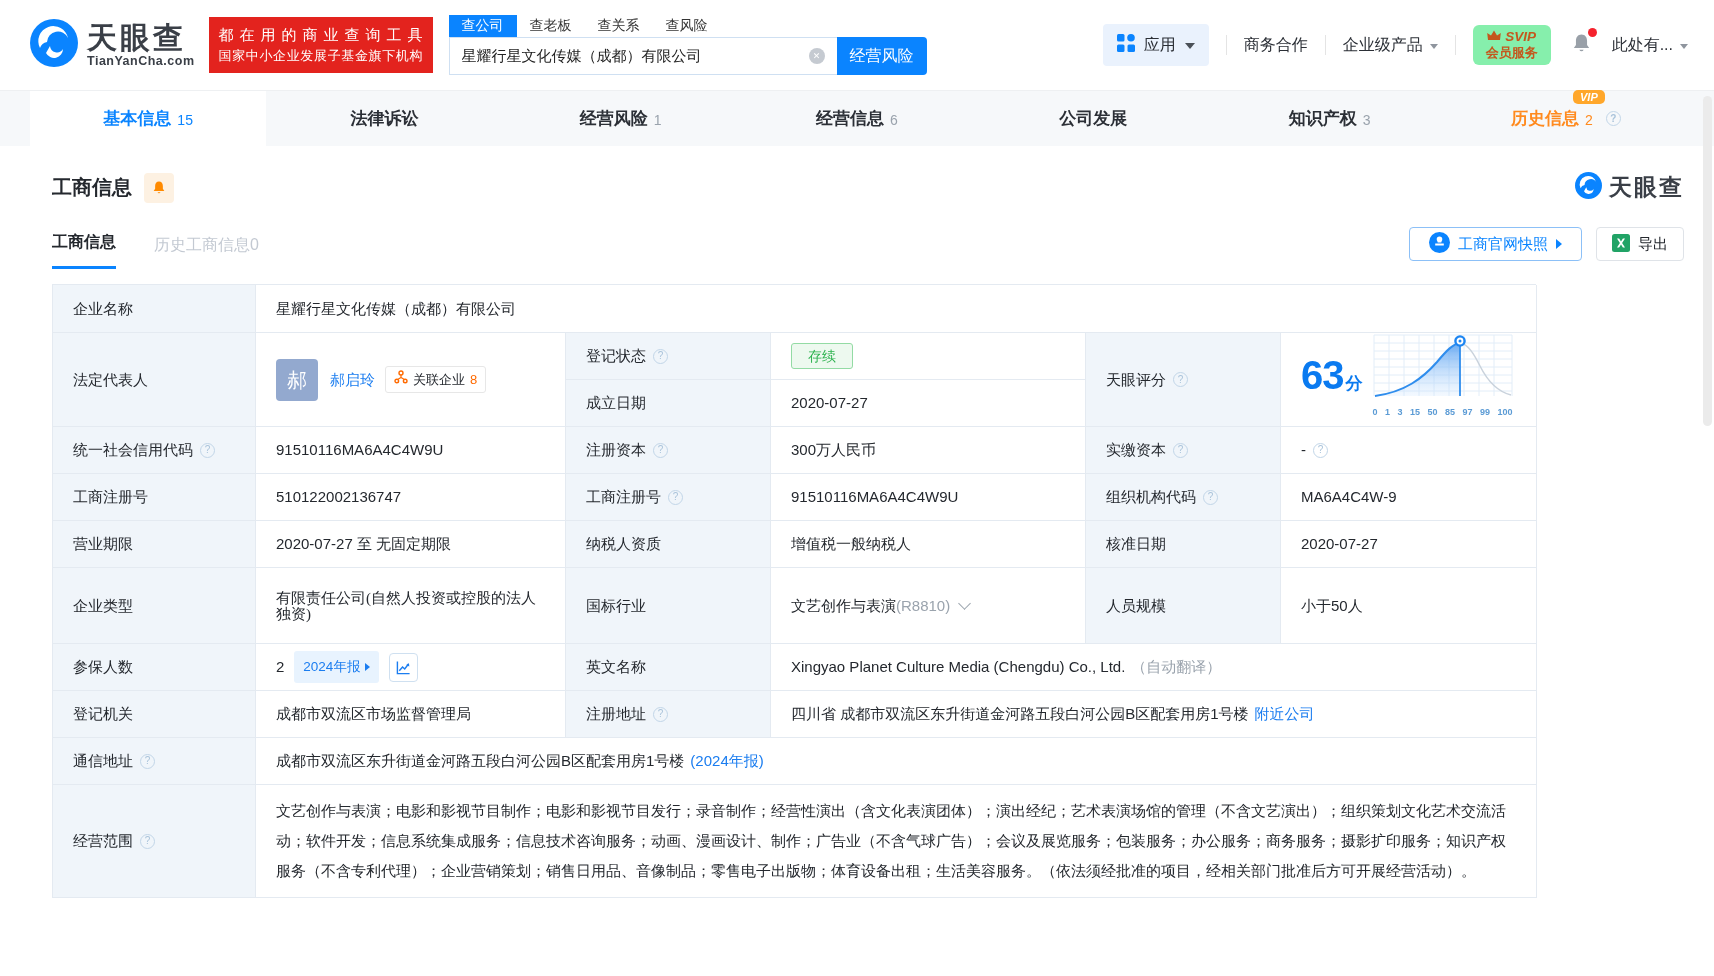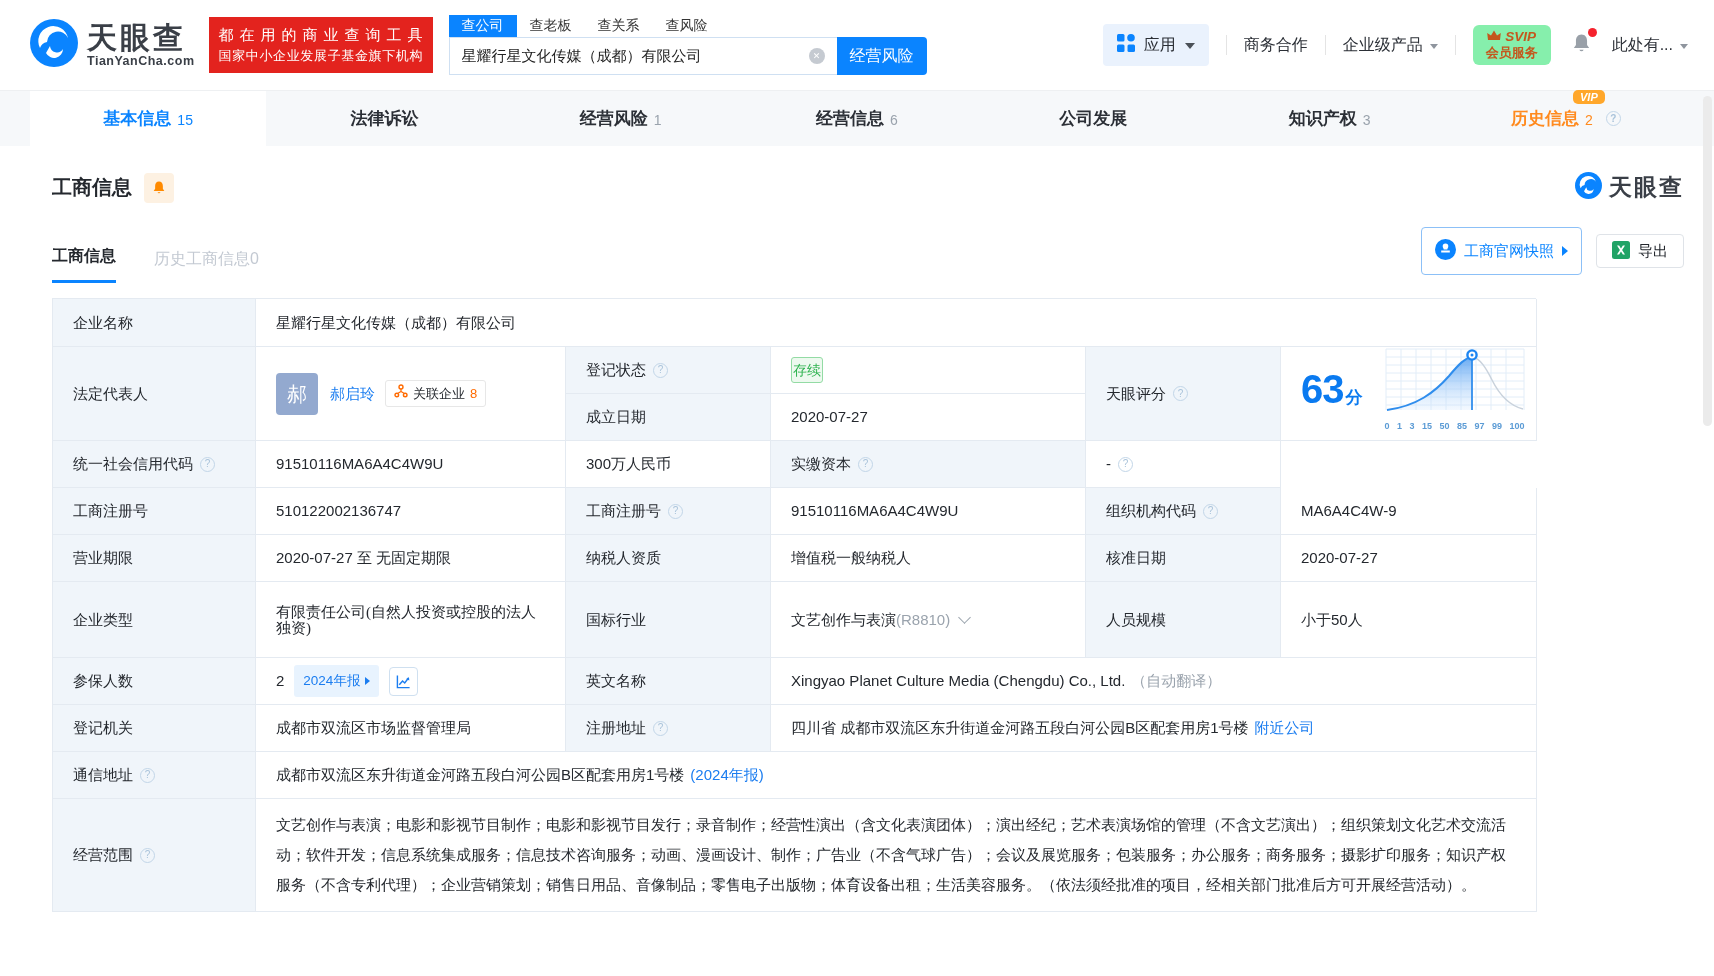--- a/index.html
+++ b/index.html
@@ -54,21 +54,21 @@
   .sec-title { font-size:20px; font-weight:700; color:#24282e; }
   .bell-chip { width:30px; height:30px; background:#fdf1e2; border-radius:4px; margin-left:12px; display:flex; align-items:center; justify-content:center; cursor:pointer; }
   .brandmark { margin-left:auto; display:flex; align-items:center; gap:7px; }
   .brandmark .bm-text { font-size:23px; font-weight:bold; color:#3a3f47; letter-spacing:2px; }
 
   .subtab-row { display:flex; align-items:flex-end; margin:24px 30px 0 52px; }
   .subtab { font-size:16px; padding-bottom:13px; cursor:pointer; }
   .subtab.active { font-weight:700; color:#24282e; border-bottom:3px solid #0a84ff; }
   .subtab.inactive { color:#c3c9d2; margin-left:38px; }
   .subtab-actions { margin-left:auto; display:flex; align-items:center; gap:14px; padding-bottom:8px; }
-  .snapshot-btn { display:flex; align-items:center; gap:8px; border:1px solid #8cc0f7; color:#0a84ff; border-radius:4px; height:48px; padding:0 13px; font-size:15px; background:#fff; cursor:pointer; font-family:inherit; }
+  .snapshot-btn { display:flex; align-items:center; gap:8px; border:1px solid #8cc0f7; color:#0a84ff; border-radius:4px; height:34px; padding:0 19px; font-size:15px; background:#fff; cursor:pointer; font-family:inherit; }
   .play { width:0; height:0; border-top:5px solid transparent; border-bottom:5px solid transparent; border-left:6px solid #0a84ff; }
   .export-btn { display:flex; align-items:center; gap:8px; border:1px solid #dfe3e8; border-radius:4px; height:34px; padding:0 15px; font-size:15px; color:#24282e; background:#fff; cursor:pointer; font-family:inherit; }
 
   
   .tbl { margin:15px 0 0 52px; width:1484px; border-top:1px solid #e4eaf1; }
   .trow { display:grid; border-left:1px solid #e4eaf1; }
   .cols6 { grid-template-columns:203px 310px 205px 315px 195px 256px; }
   .cols4 { grid-template-columns:203px 310px 205px 766px; }
   .cols2 { grid-template-columns:203px 1281px; }
   .legal { grid-template-rows:47px 47px; }
@@ -84,23 +84,23 @@
   .help::before { content:"?"; }
   .gray { color:#9aa3ad; }
   .link { color:#1b7df0; cursor:pointer; text-decoration:none; margin-left:6px; }
   .chev { width:9px; height:9px; border-right:1.6px solid #9aa3ad; border-bottom:1.6px solid #9aa3ad; transform:rotate(45deg); margin-left:10px; margin-top:-5px; flex:none; cursor:pointer; }
 
   .avatar { width:42px; height:42px; border-radius:4px; background:#93a9cf; color:#fff; font-size:20px; display:flex; align-items:center; justify-content:center; flex:none; cursor:pointer; }
   .rep-name { color:#1b7df0; font-size:15px; margin:0 10px 0 12px; cursor:pointer; }
   .rel-badge { display:flex; align-items:center; gap:5px; border:1px solid #e7e7e7; border-radius:3px; height:27px; padding:0 8px; font-size:13px; cursor:pointer; background:#fff; }
   .rel-badge .num { color:#ff6a00; }
 
-  .status-badge { background:#edf9ef; border:1px solid #93dba4; color:#2fb350; border-radius:3px; padding:2px 1px; font-size:14px; line-height:20px; }
-
-  .score-cell { padding:0 12px 0 20px; gap:22px; }
+  .status-badge { background:#edf9ef; border:1px solid #93dba4; color:#2fb350; border-radius:3px; padding:2px 16px; font-size:14px; line-height:20px; }
+
+  .score-cell { padding:0 12px 0 20px; gap:10px; }
   .score-num { font-size:40px; font-weight:bold; color:#0a7af0; letter-spacing:-1px; }
   .score-unit { font-size:17px; font-weight:bold; color:#0a7af0; margin-left:2px; }
   .score-chart { display:flex; flex-direction:column; width:140px; flex:none; }
   .axis { display:flex; justify-content:space-between; font-size:9px; color:#5b9bd5; margin-top:1px; font-weight:bold; }
 
   .report-badge { display:flex; align-items:center; gap:5px; background:#e8f3fe; color:#1b7df0; border-radius:3px; padding:3px 9px; font-size:13.5px; margin-left:10px; cursor:pointer; }
   .mini-arrow { width:0; height:0; border-top:4px solid transparent; border-bottom:4px solid transparent; border-left:5px solid #1b7df0; }
   .trend-btn { width:29px; height:29px; border:1px solid #cfe0f0; border-radius:4px; background:#fff; display:flex; align-items:center; justify-content:center; margin-left:10px; cursor:pointer; }
 
   .scrollbar-thumb { position:absolute; right:2px; top:96px; width:9px; height:330px; background:#ebebeb; border-radius:5px; }
@@ -346,20 +346,24 @@
       <div class="cell lbl">成立日期</div>
       <div class="cell">2020-07-27</div>
     </div>
 
     <div class="trow cols6">
       <div class="cell lbl">
         <span>统一社会信用代码</span>
         <span class="help"></span>
       </div>
       <div class="cell">91510116MA6A4C4W9U</div>
+      <div class="cell lbl">
+        <span>注册资本</span>
+        <span class="help"></span>
+      </div>
       <div class="cell">300万人民币</div>
       <div class="cell lbl">
         <span>实缴资本</span>
         <span class="help"></span>
       </div>
       <div class="cell">
         <span>-</span>
         <span class="help"></span>
       </div>
     </div>

